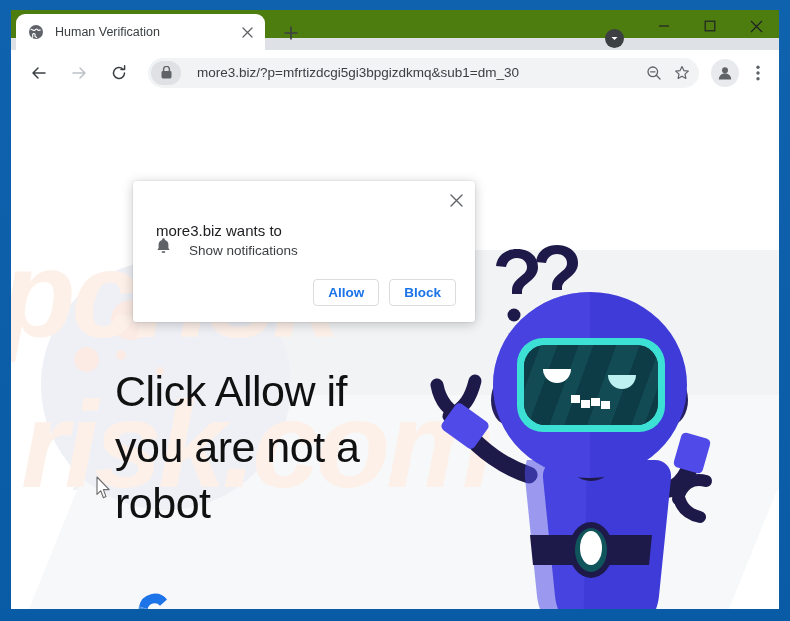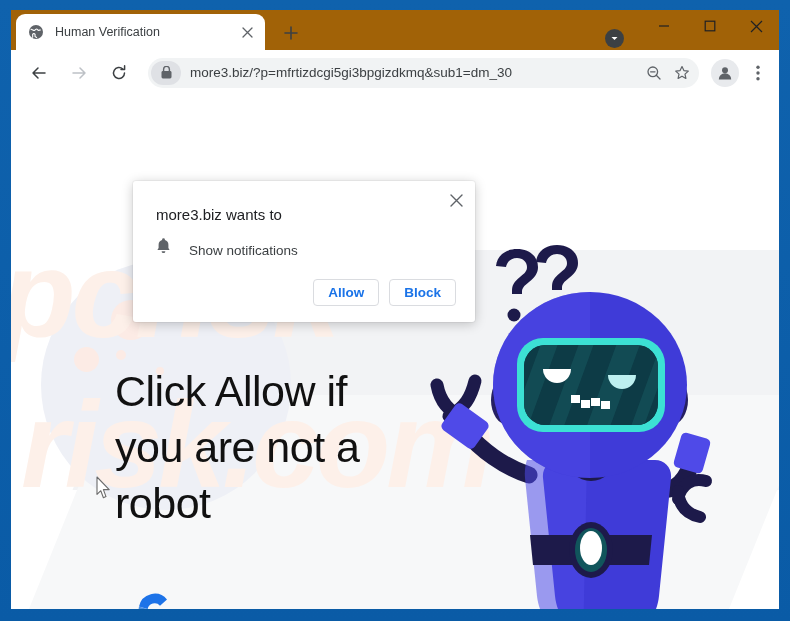--- a/index.html
+++ b/index.html
@@ -21,22 +21,22 @@
   
   #browser {
     position: relative;
     width: 100%; height: 100%;
     background: #dee1e6;
     overflow: hidden;
   }
 
   
   #tabstrip {
-    position: absolute; top: 0; left: 0; right: 0; height: 40px;
-    background: #a16207;
+    position: absolute; top: 0; left: 0; right: 0; height: 28px;
+    background: #4d7c0f;
   }
   #tab {
     position: absolute; left: 5px; top: 4px;
     width: 249px; height: 36px;
     background: #fff;
     border-radius: 9px 9px 0 0;
     display: flex; align-items: center;
     padding: 0 8px 0 12px;
   }
   #tab-favicon { width: 16px; height: 16px; flex: 0 0 16px; }
@@ -96,21 +96,21 @@
     min-width: 0;
   }
   #lock-wrap {
     width: 30px; height: 24px; flex: 0 0 30px;
     display: flex; align-items: center; justify-content: center;
     margin-left: 3px;
     background: #dfe1e5; border-radius: 12px;
   }
   #url-text {
     font-size: 13.5px; color: #3c4043;
-    margin-left: 9px;
+    margin-left: 16px;
     white-space: nowrap; overflow: hidden;
     flex: 1 1 auto;
   }
   #omnibox-icons { display: flex; align-items: center; flex: 0 0 auto; }
   .ombtn {
     width: 26px; height: 26px; margin-left: 2px;
     display: flex; align-items: center; justify-content: center;
     border-radius: 50%;
   }
   #profile-btn {
@@ -195,21 +195,21 @@
     border-radius: 3px;
     box-shadow: 0 2px 12px rgba(0,0,0,.22), 0 0 0 1px rgba(0,0,0,.04);
     z-index: 40;
   }
   #notif-close {
     position: absolute; right: 8px; top: 8px;
     width: 22px; height: 22px;
     display: flex; align-items: center; justify-content: center;
   }
   #notif-title {
-    position: absolute; left: 23px; top: 25px;
+    position: absolute; left: 23px; top: 41px;
     font-size: 15px; color: #202124;
   }
   #notif-perm {
     position: absolute; left: 23px; top: 56px;
     display: flex; align-items: flex-end;
   }
   #notif-perm-label { font-size: 13.5px; color: #3c4043; margin-left: 18px; }
   #notif-actions {
     position: absolute; right: 19px; bottom: 16px;
     display: flex; gap: 10px;

